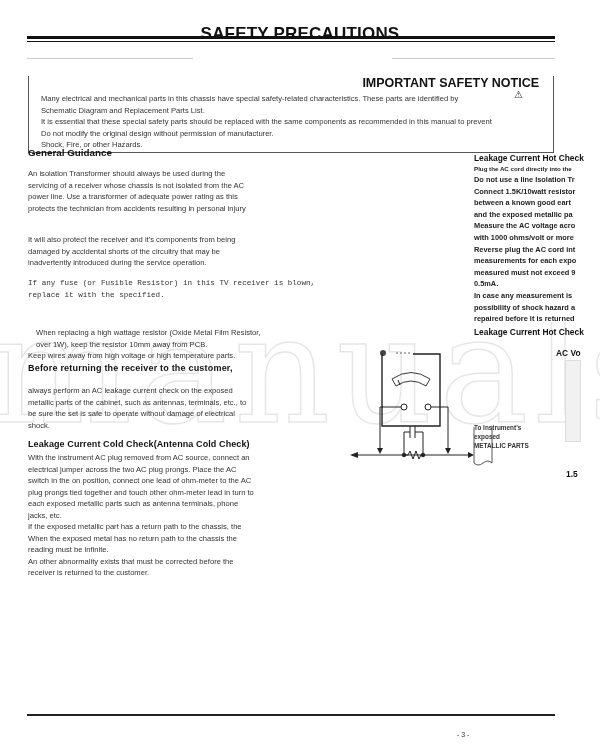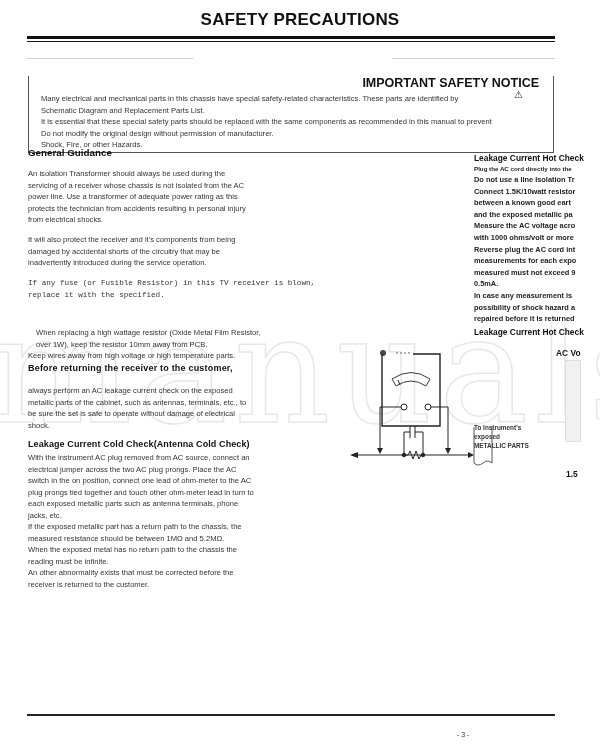--- a/index.html
+++ b/index.html
@@ -1,18 +1,18 @@
 <!DOCTYPE html>
 <html><head>
 <meta charset="utf-8">
 <style>
   html, body { margin:0; padding:0; background:#ffffff; }
   body { width:600px; height:752px; position:relative; overflow:hidden; font-family:"Liberation Sans", sans-serif; color:#222; }
   .abs { position:absolute; }
-  .title { left:0; width:600px; top:10px; text-align:center; font-weight:bold; font-size:17px; color:#111; letter-spacing:0.2px; }
+  .title { left:0; width:600px; top:24px; text-align:center; font-weight:bold; font-size:17px; color:#111; letter-spacing:0.2px; }
   .rule-thick { left:27px; width:528px; top:36px; height:3px; background:#111; }
   .rule-thin { left:27px; width:528px; top:41px; height:1px; background:#111; }
   .gray-rule-l { left:27px; width:166px; top:58px; height:1px; background:#ccc; }
   .gray-rule-r { left:392px; width:163px; top:58px; height:1px; background:#ccc; }
   .notice-box { left:28px; top:59px; width:526px; height:77px; border:1px solid #555; border-top:none; box-sizing:border-box;margin-top:17px; }
   .notice-title { right:14px; top:0px; font-weight:bold; font-size:12.5px; color:#111; }
   .notice-warn { right:30px; top:13px; font-size:10px; color:#333; }
   .notice-text { left:6px; top:17px; width:490px; font-size:7.6px; line-height:11.6px; color:#333; }
   .notice-text div { white-space:nowrap;padding-left:6px; }
   .h-section { font-weight:bold; font-size:9.8px; color:#111; }
@@ -52,21 +52,20 @@
   <text x="-10" y="100" font-family="DejaVu Serif, serif" font-size="150" fill="none" stroke="#cfcfcf" stroke-width="1.5" letter-spacing="6">manualslib</text>
 </svg>
 
 <div class="abs h-section" style="left:28px; top:147px;">General Guidance</div>
 
 <div class="abs para" style="left:28px; top:168px;">
   <div>An isolation Transformer should always be used during the</div>
   <div>servicing of a receiver whose chassis is not isolated from the AC</div>
   <div>power line. Use a transformer of adequate power rating as this</div>
   <div>protects the technician from accidents resulting in personal injury</div>
-  <div>from electrical shocks.</div>
 </div>
 
 <div class="abs para" style="left:28px; top:234px;">
   <div>It will also protect the receiver and it's components from being</div>
   <div>damaged by accidental shorts of the circuitry that may be</div>
   <div>inadvertently introduced during the service operation.</div>
 </div>
 
 <div class="abs para" style="left:28px; top:278px;font-family:Liberation Mono, monospace;">
   <div>If any fuse (or Fusible Resistor) in this TV receiver is blown,</div>
@@ -94,21 +93,20 @@
 <div class="abs h-section" style="left:28px; top:439px; font-size:9px; letter-spacing:0.1px;">Leakage Current Cold Check(Antenna Cold Check)</div>
 
 <div class="abs para" style="left:28px; top:452px;">
   <div>With the instrument AC plug removed from AC source, connect an</div>
   <div>electrical jumper across the two AC plug prongs. Place the AC</div>
   <div>switch in the on position, connect one lead of ohm-meter to the AC</div>
   <div>plug prongs tied together and touch other ohm-meter lead in turn to</div>
   <div>each exposed metallic parts such as antenna terminals, phone</div>
   <div>jacks, etc.</div>
   <div>If the exposed metallic part has a return path to the chassis, the</div>
-  <div>measured resistance should be between 1MΩ and 5.2MΩ.</div>
   <div>When the exposed metal has no return path to the chassis the</div>
   <div>reading must be infinite.</div>
   <div>An other abnormality exists that must be corrected before the</div>
   <div>receiver is returned to the customer.</div>
 </div>
 
 <div class="abs right-col" style="top:153px;">
   <div class="rc-head">Leakage Current Hot Check</div>
   <div class="rc-small" style="margin-top:1px;">Plug the AC cord directly into the</div>
   <div class="rc-line">Do not use a line Isolation Tr</div>

